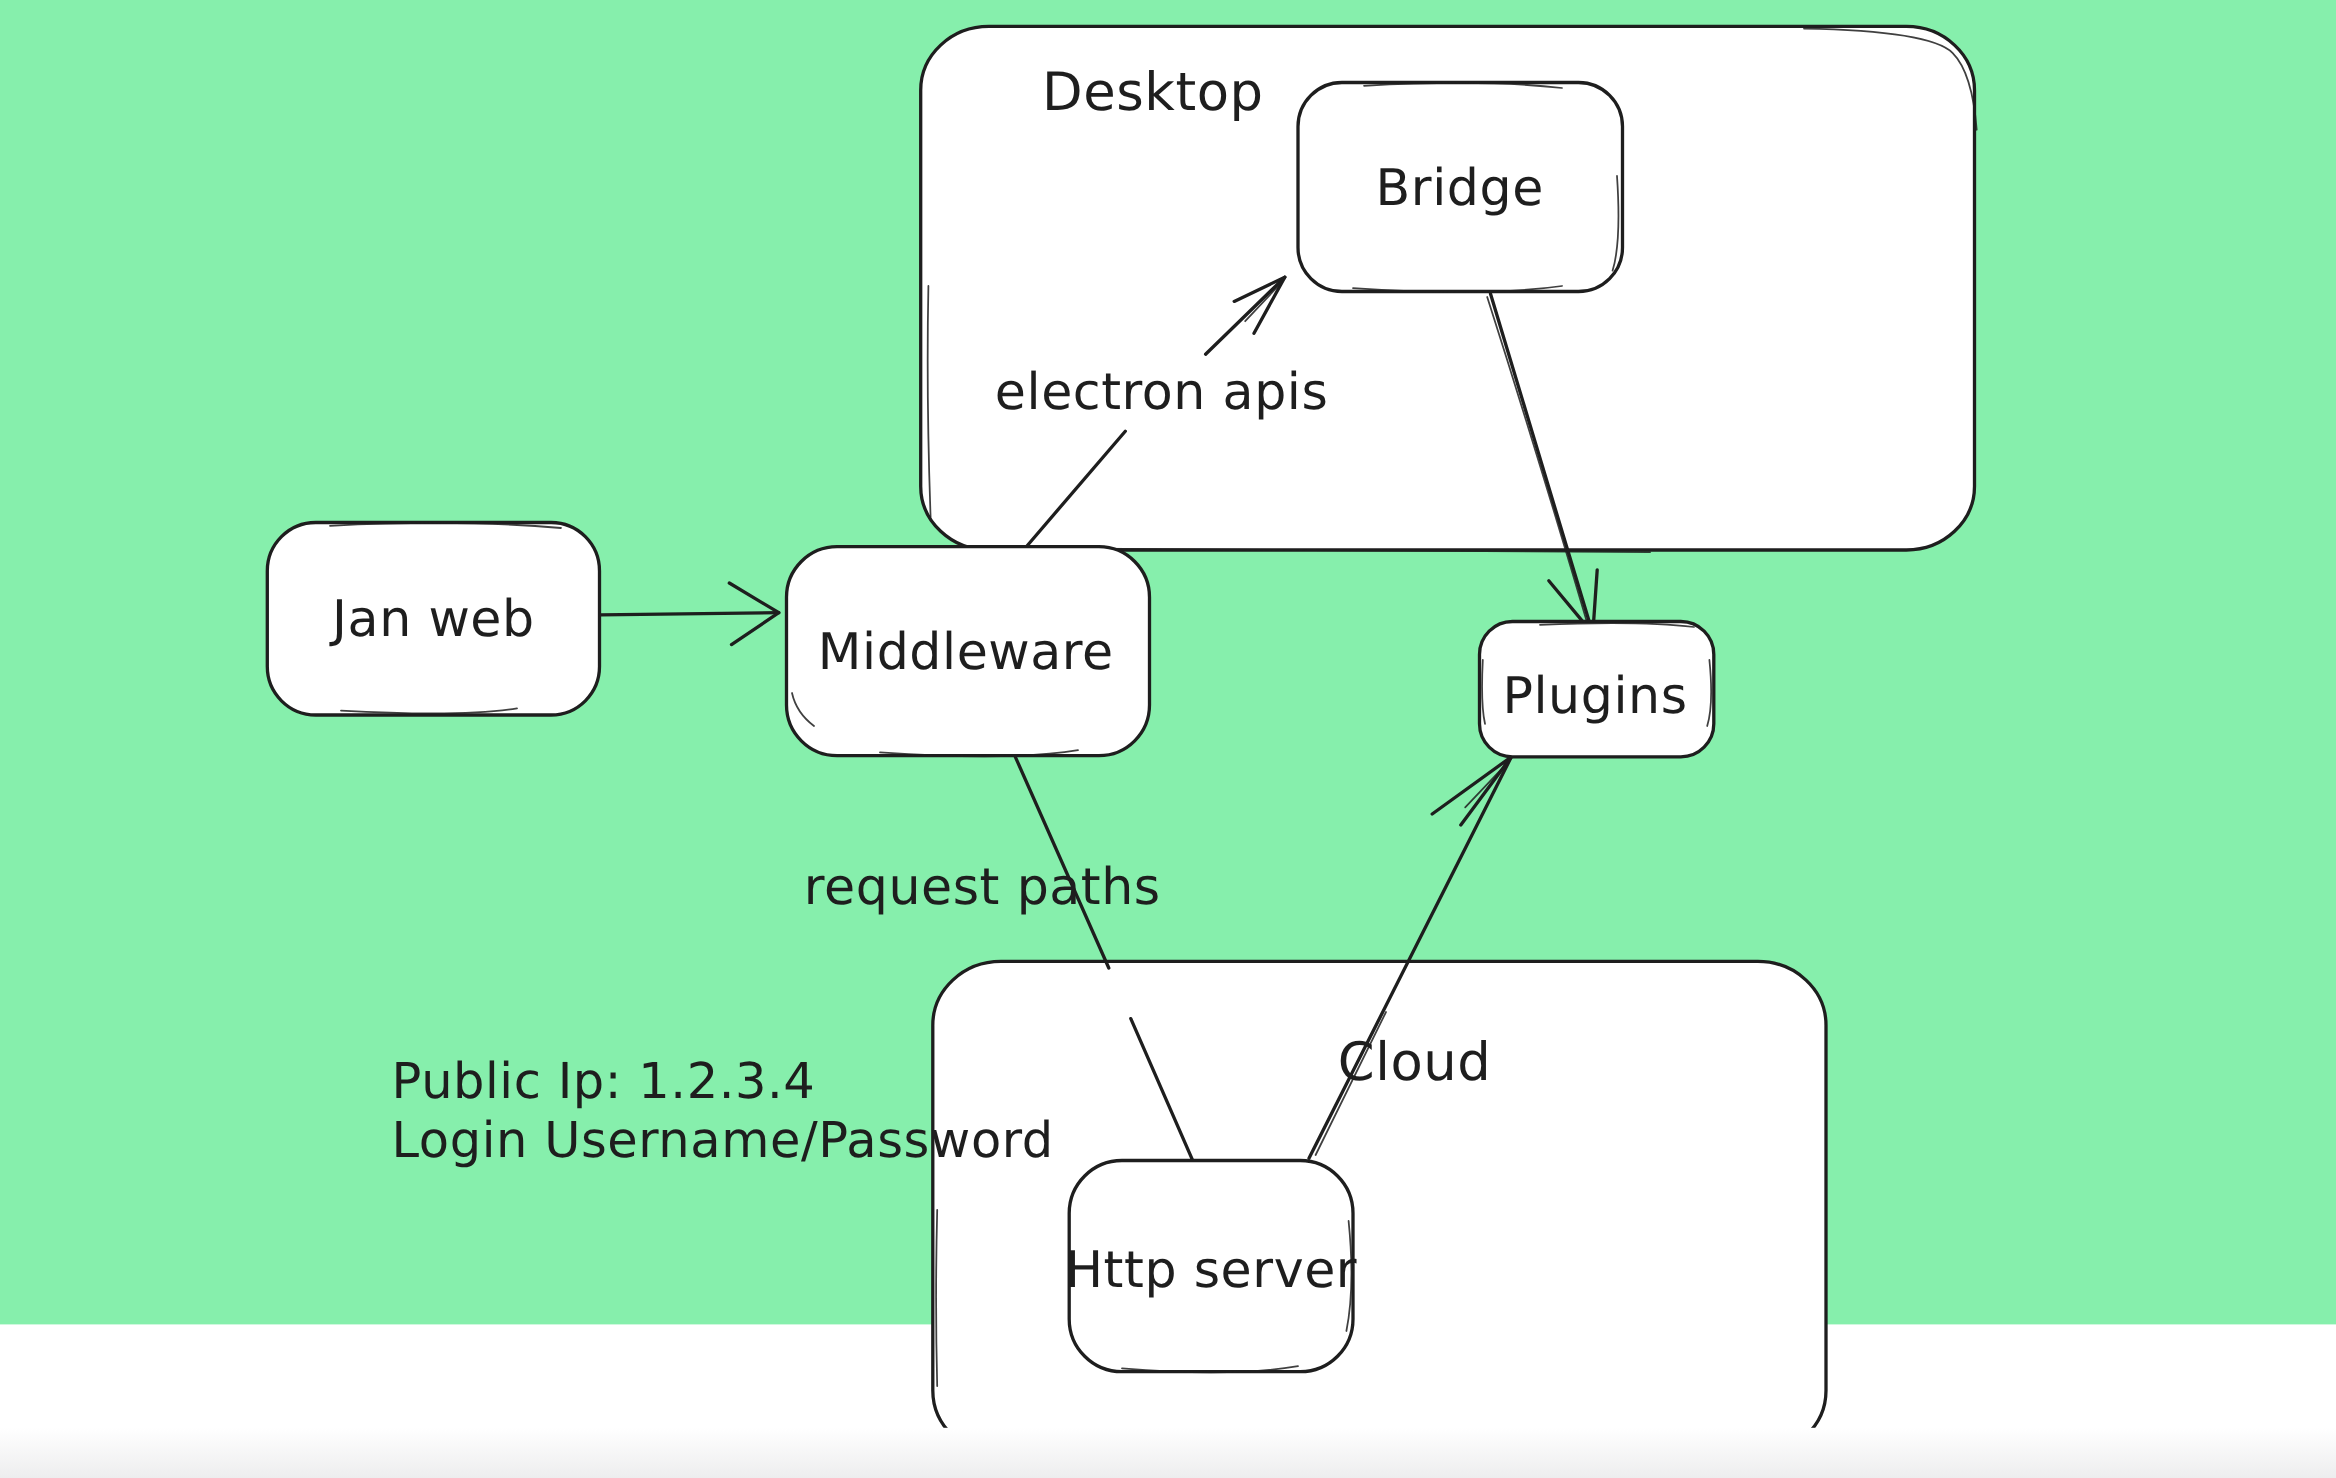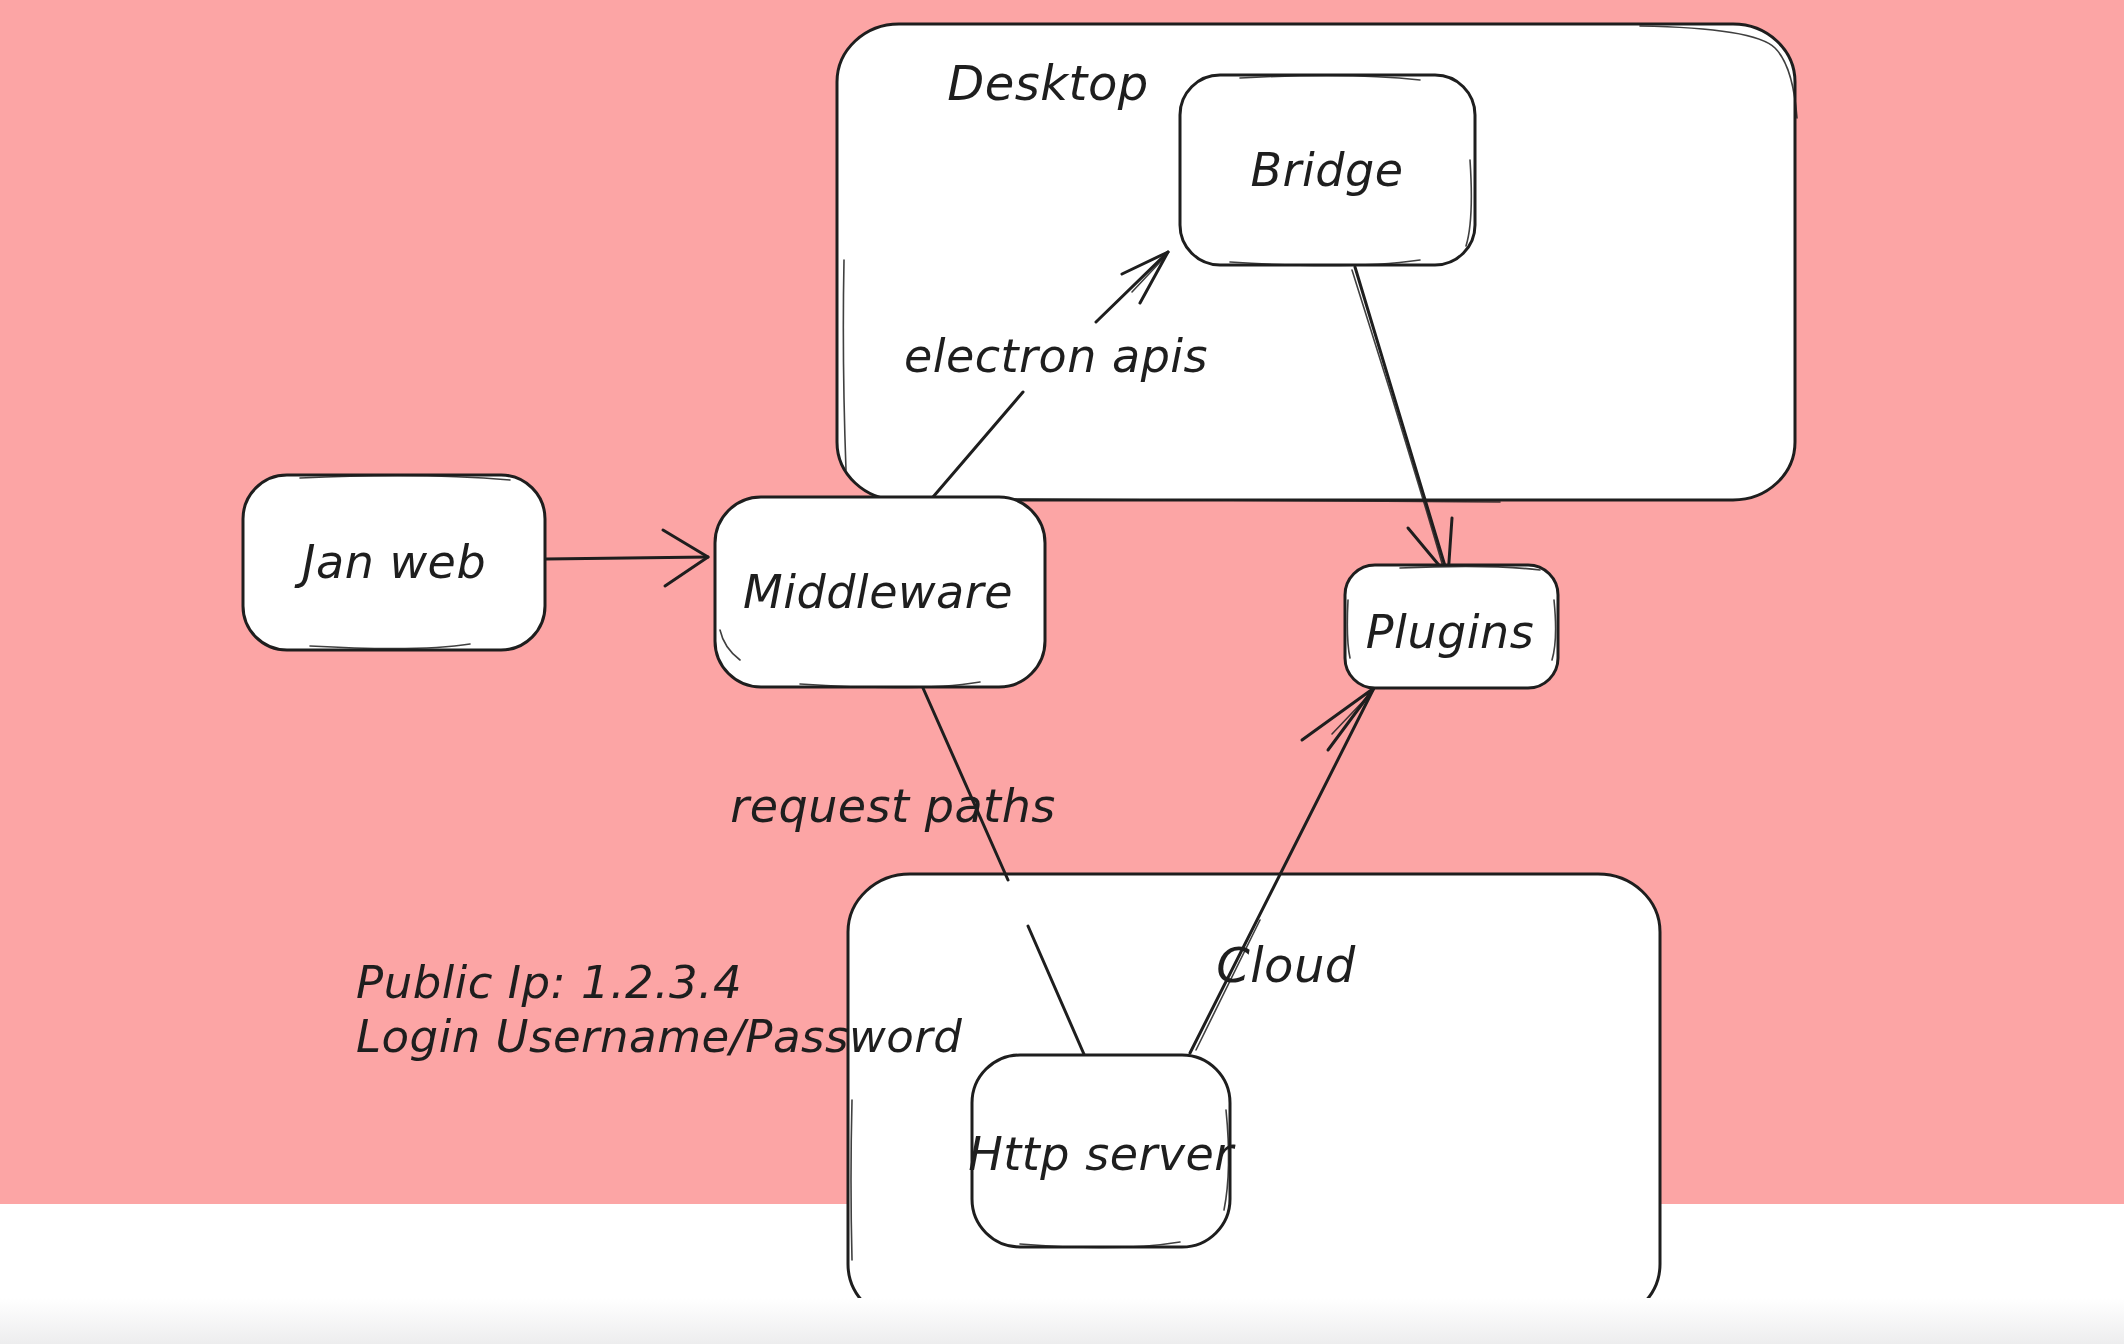--- a/index.html
+++ b/index.html
@@ -7,23 +7,22 @@
     padding: 0;
     background: #ffffff;
     width: 100%;
     height: 100%;
     overflow: hidden;
   }
   .stage {
     position: relative;
     width: 2124px;
     height: 1204px;
-    background: #fca5a5;
+    background: #86efac;
     font-family: "DejaVu Sans", sans-serif;
-    font-style: italic;
   }
   svg { display: block; }
   .sketch {
     fill: none;
     stroke: #1e1e1e;
     stroke-width: 3;
     stroke-linecap: round;
     stroke-linejoin: round;
   }
   .sketch-ghost {

